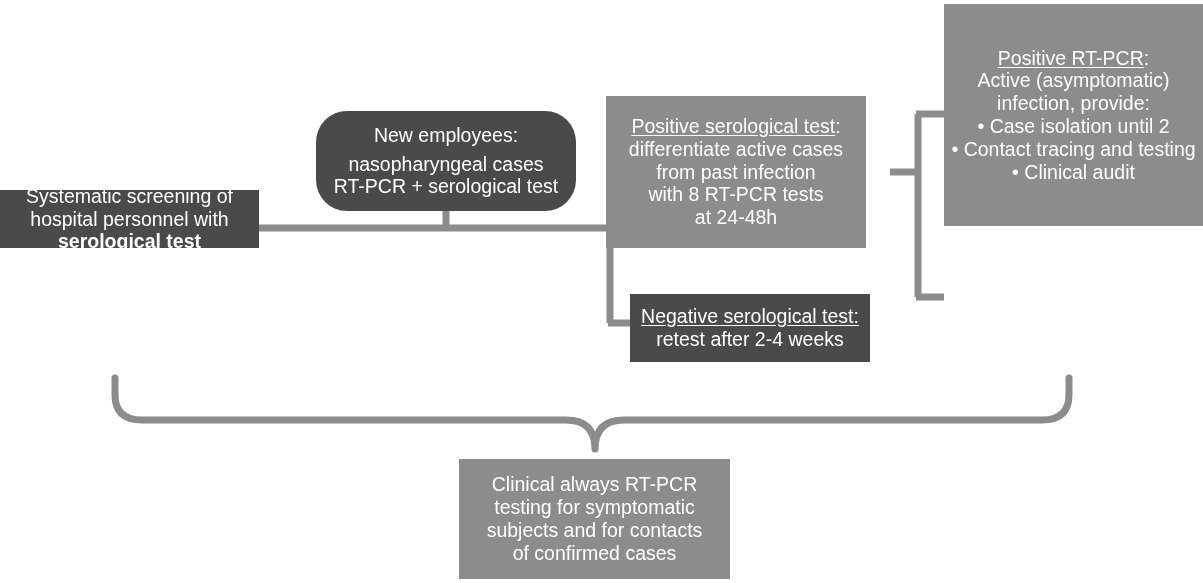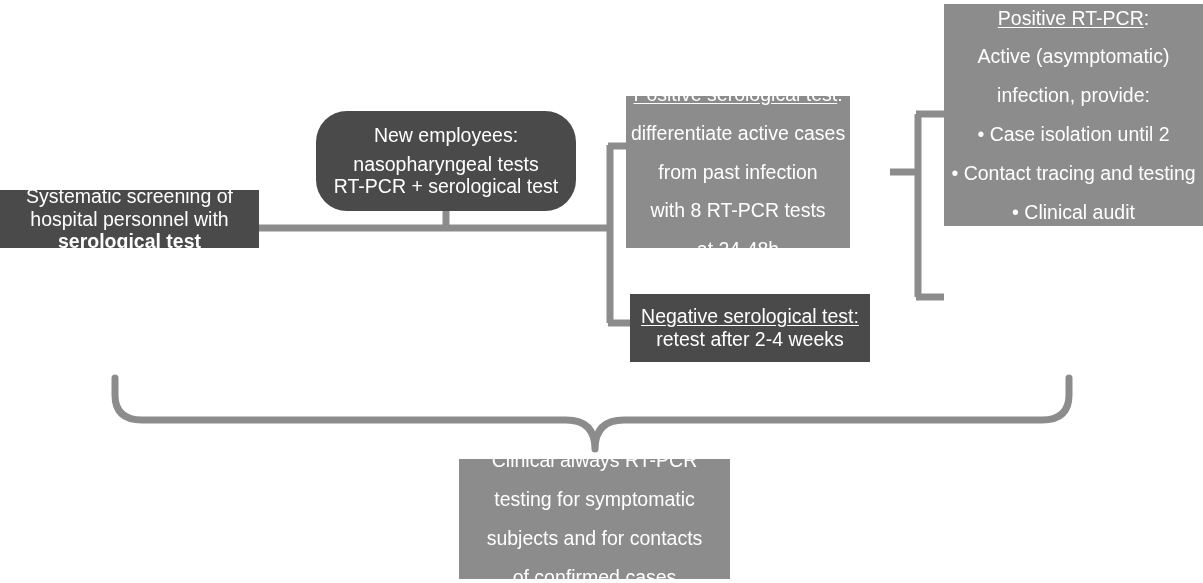--- a/index.html
+++ b/index.html
@@ -22,21 +22,21 @@
     flex-direction: column;
     align-items: center;
     justify-content: center;
     color: #ffffff;
     text-align: center;
     line-height: 1.17;
     font-size: 19.5px;
     padding: 4px 6px;
   }
   .box.dark  { background: #4a4a4a; }
-  .box.light { background: #8c8c8c; gap: 16px; }
+  .box.light { background: #8c8c8c; }
   .box .ln { display: block; white-space: nowrap; }
   .box .hdr { text-decoration: underline; text-underline-offset: 2px; }
   .box .bold { font-weight: bold; }
   .gap { height: 6px; }
 
   svg.links {
     position: absolute;
     left: 0; top: 0;
     width: 1203px;
     height: 583px;
@@ -83,25 +83,25 @@
 
   <div class="box dark" style="left:0px; top:190px; width:259px; height:58px;">
     <span class="ln">Systematic screening of</span>
     <span class="ln">hospital personnel with</span>
     <span class="ln bold">serological test</span>
   </div>
 
   <div class="box dark" style="left:316px; top:111px; width:260px; height:100px;border-radius:31px;">
     <span class="ln">New employees:</span>
     <span class="gap"></span>
-    <span class="ln">nasopharyngeal tests</span>
+    <span class="ln">nasopharyngeal cases</span>
     <span class="ln">RT-PCR + serological test</span>
   </div>
 
-  <div class="box light" style="left:626px; top:96px; width:224px; height:152px;">
+  <div class="box light" style="left:606px; top:96px; width:260px; height:152px;">
     <span class="ln"><span class="hdr">Positive serological test</span><span>:</span></span>
     <span class="ln">differentiate active cases</span>
     <span class="ln">from past infection</span>
     <span class="ln">with 8 RT-PCR tests</span>
     <span class="ln">at 24-48h</span>
   </div>
 
   <div class="box dark" style="left:630px; top:294px; width:240px; height:68px;">
     <span class="ln hdr">Negative serological test:</span>
     <span class="ln">retest after 2-4 weeks</span>

